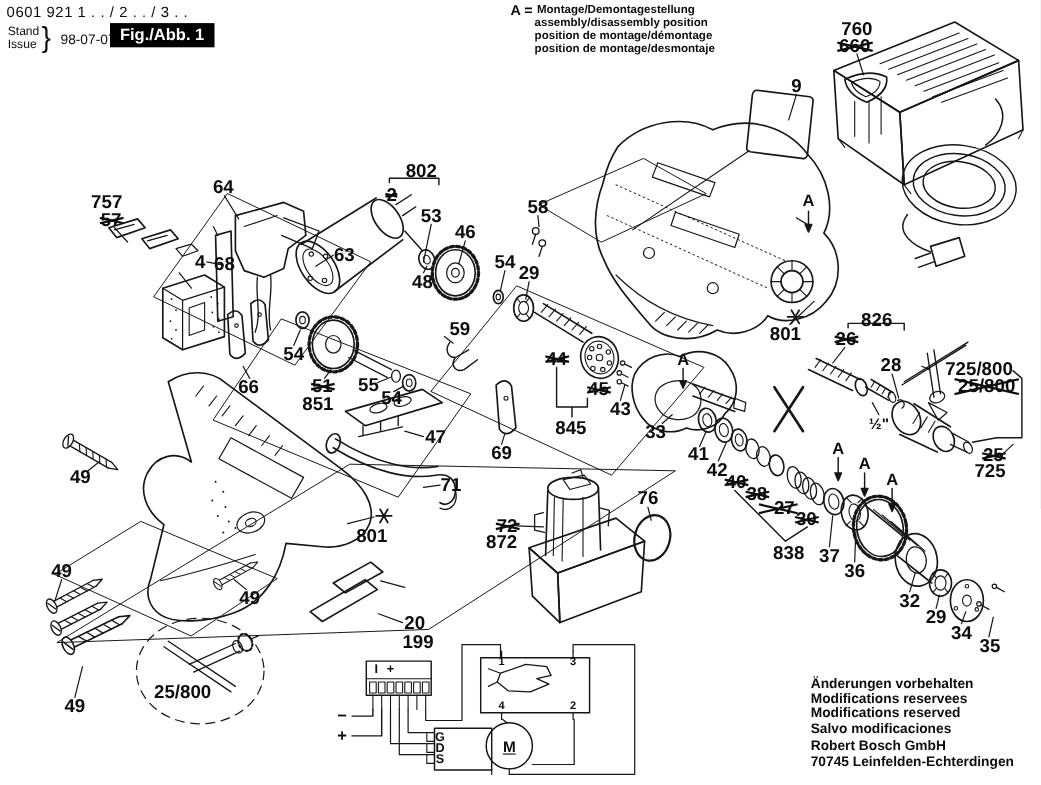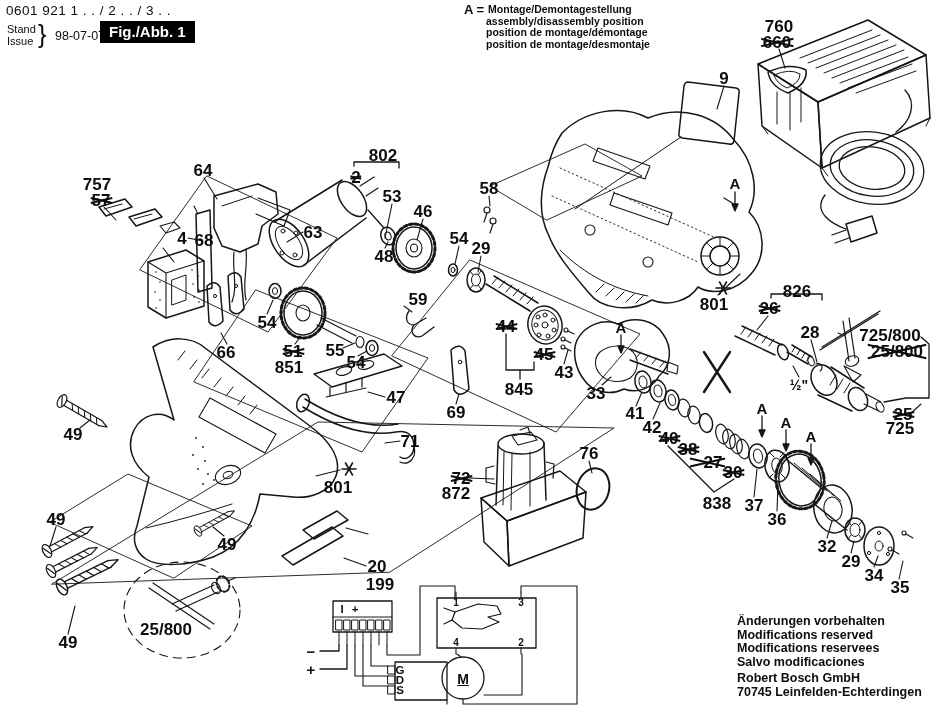--- a/index.html
+++ b/index.html
@@ -550,22 +550,22 @@
     <span class="pfx">A =</span>
     <span>Montage/Demontagestellung</span>
   </div>
   <div class="ind">assembly/disassembly position</div>
   <div class="ind">position de montage/démontage</div>
   <div class="ind">position de montage/desmontaje</div>
 </div>
 
 <div class="footer">
   <div>Änderungen vorbehalten</div>
+  <div>Modifications reservees</div>
   <div>Modifications reserved</div>
-  <div>Modifications reservees</div>
   <div>Salvo modificaciones</div>
   <div class="co">
     <div>Robert Bosch GmbH</div>
     <div>70745 Leinfelden-Echterdingen</div>
   </div>
 </div>
 
 </div>
 
 </body></html>

